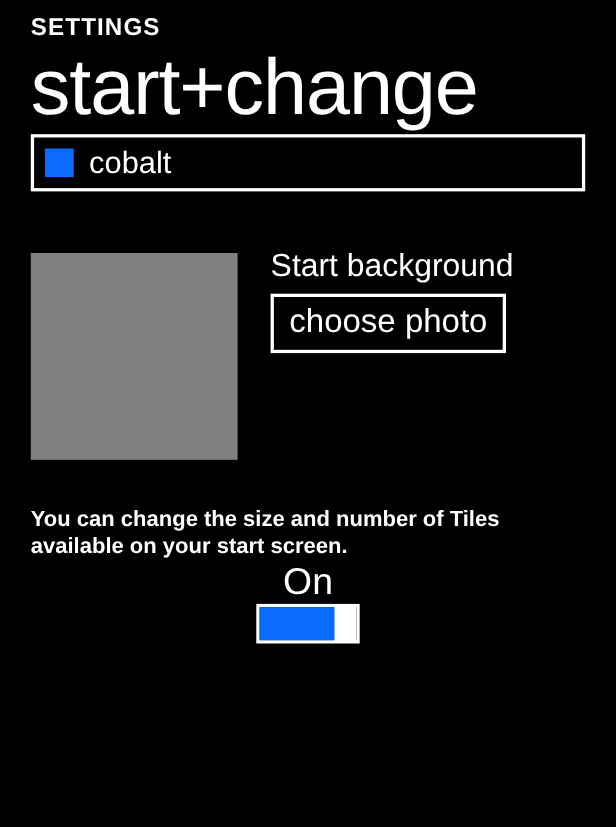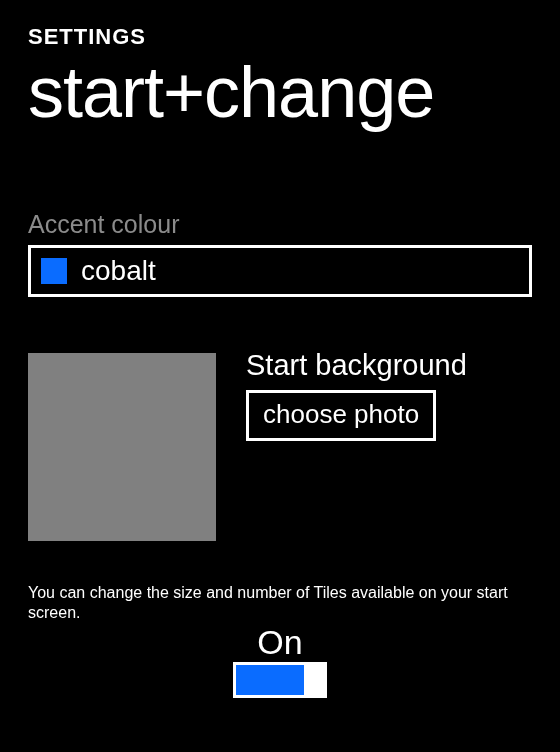--- a/index.html
+++ b/index.html
@@ -12,21 +12,21 @@
     font-weight: 300;
     overflow: hidden;
   }
   .page {
     padding: 8px 28px 0 28px;
   }
   .breadcrumb {
     font-size: 22px;
     font-weight: 600;
     letter-spacing: 1px;
-    margin-top: 16px;
+    margin-top: 4px;
   }
   .page-title {
     font-size: 72px;
     font-weight: 300;
     line-height: 1.0;
     margin-top: 6px;
     letter-spacing: -1px;
   }
   .field-label {
     color: #8b8b8b;
@@ -72,29 +72,29 @@
   .bg-label {
     font-size: 29px;
     font-weight: 400;
     color: #fff;
     margin-top: -4px;
   }
   .choose-btn {
     border: 3px solid #fff;
     display: inline-block;
     padding: 6px 14px 8px 14px;
-    font-size: 26px;
+    font-size: 30px;
     font-weight: 400;
     margin-top: 8px;
   }
   .desc {
-    font-size: 16px;
+    font-size: 20px;
     line-height: 1.25;
     margin-top: 42px;
-    font-weight: 400;
+    font-weight: 700;
   }
   .toggle-label {
     color: #8b8b8b;
     font-size: 25px;
     font-weight: 400;
     margin-top: 14px;
   }
   .toggle-row {
     display: flex;
     justify-content: space-between;
@@ -127,21 +127,20 @@
     background: #fff;
   }
 </style>
 </head>
 <body>
 
 <div class="page">
   <div class="breadcrumb">SETTINGS</div>
   <div class="page-title">start+change</div>
 
-  <div class="field-label">Accent colour</div>
   <div class="accent-picker">
     <div class="accent-swatch" style="background:#0a6cff"></div>
     <div class="accent-name">cobalt</div>
   </div>
 
   <div class="bg-row">
     <div class="bg-preview"></div>
     <div class="bg-right">
       <div class="bg-label">Start background</div>
       <div class="choose-btn">choose photo</div>

